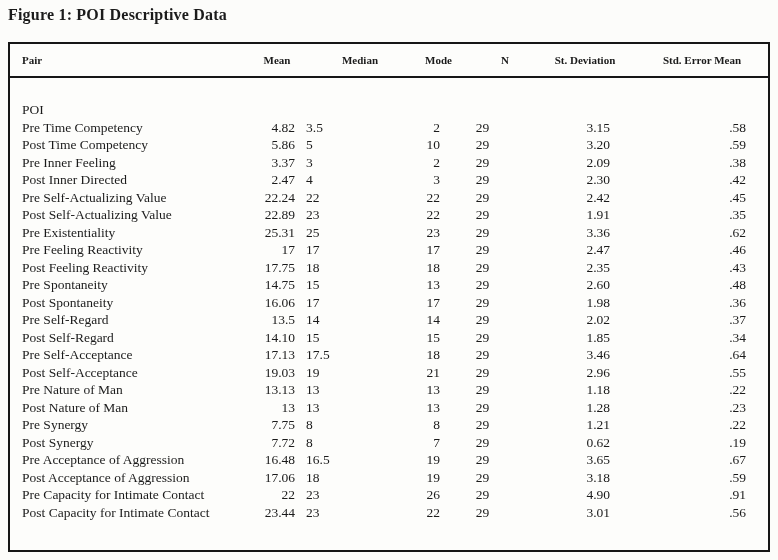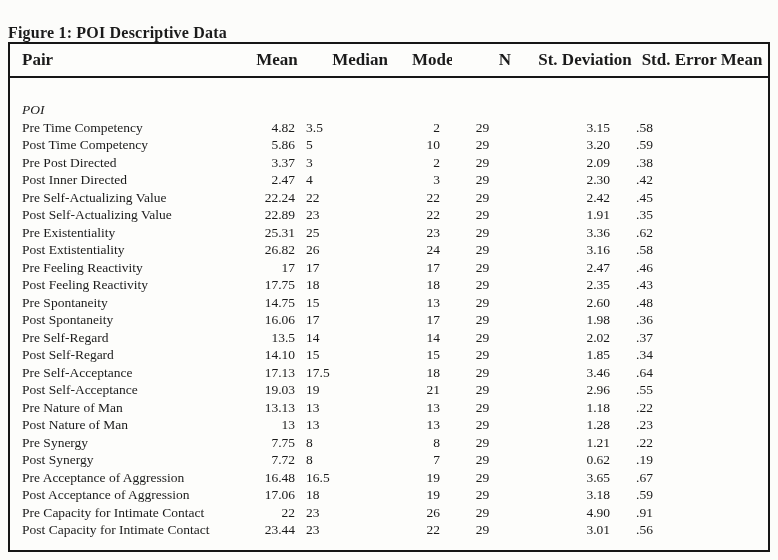--- a/index.html
+++ b/index.html
@@ -1,60 +1,60 @@
 <!DOCTYPE html>
 <html><head>
 <meta charset="utf-8">
 <style>
   * { margin:0; padding:0; box-sizing:border-box; }
   html,body { width:778px; height:560px; background:#fcfcfa; }
   body { font-family:"Liberation Serif", "DejaVu Serif", serif; color:#1b1b1b; }
   .page { position:relative; width:778px; height:560px; }
 
   .title {
-    position:absolute; left:8px; top:24px;
+    position:absolute; left:8px; top:6px;
     font-size:16px; font-weight:bold; letter-spacing:0.2px;
   }
 
   .table-frame {
     position:absolute; left:8px; top:42px;
     width:762px; height:510px;
     border:2px solid #161616;
     background:#fdfdfb;
   }
 
   table { width:100%; border-collapse:collapse; table-layout:fixed; }
 
   thead th {
     height:33px;
-    font-size:17px; font-weight:bold;
+    font-size:11px; font-weight:bold;
     text-align:center; vertical-align:middle;
     border-bottom:2px solid #161616;
     white-space:nowrap; overflow:hidden;
   }
   thead th.c0 { text-align:left; padding-left:12px; }
   thead th.h-mean   { padding-left:8px; }
   thead th.h-median { padding-left:26px; }
-  thead th.h-mode   { padding-left:24px; }
+  thead th.h-mode   { padding-left:24px;text-align:right; }
   thead th.h-n      { padding-left:38px; }
   thead th.h-stdev  { padding-left:14px; }
 
   td {
     font-size:13.5px; height:17.5px; line-height:17.5px;
     white-space:nowrap; overflow:hidden; vertical-align:middle;
   }
   tr.spacer-row td { height:24px; }
   td.c0 { text-align:left; padding-left:12px; }
-  td.section { font-style:italic; }
+  td.section { }
   td.c1 { text-align:right; padding-right:11px; }
   td.c2 { text-align:left; padding-right:18px; }
   td.c3 { text-align:right; padding-right:12px; }
   td.c4 { text-align:center; padding-right:7px; }
   td.c5 { text-align:right; padding-right:26px; }
-  td.c6 { padding-right:60px; }
+  td.c6 { text-align:right; padding-right:22px; }
 </style>
 </head>
 <body>
 
 <div class="page">
 
   <div class="title">Figure 1: POI Descriptive Data</div>
 
   <div class="table-frame">
     <table>
@@ -98,21 +98,21 @@
           <tr>
             <td class="c0">Post Time Competency</td>
             <td class="c1">5.86</td>
             <td class="c2">5</td>
             <td class="c3">10</td>
             <td class="c4">29</td>
             <td class="c5">3.20</td>
             <td class="c6">.59</td>
           </tr>
           <tr>
-            <td class="c0">Pre Post Directed</td>
+            <td class="c0">Pre Inner Feeling</td>
             <td class="c1">3.37</td>
             <td class="c2">3</td>
             <td class="c3">2</td>
             <td class="c4">29</td>
             <td class="c5">2.09</td>
             <td class="c6">.38</td>
           </tr>
           <tr>
             <td class="c0">Post Inner Directed</td>
             <td class="c1">2.47</td>
@@ -143,29 +143,20 @@
           <tr>
             <td class="c0">Pre Existentiality</td>
             <td class="c1">25.31</td>
             <td class="c2">25</td>
             <td class="c3">23</td>
             <td class="c4">29</td>
             <td class="c5">3.36</td>
             <td class="c6">.62</td>
           </tr>
           <tr>
-            <td class="c0">Post Extistentiality</td>
-            <td class="c1">26.82</td>
-            <td class="c2">26</td>
-            <td class="c3">24</td>
-            <td class="c4">29</td>
-            <td class="c5">3.16</td>
-            <td class="c6">.58</td>
-          </tr>
-          <tr>
             <td class="c0">Pre Feeling Reactivity</td>
             <td class="c1">17</td>
             <td class="c2">17</td>
             <td class="c3">17</td>
             <td class="c4">29</td>
             <td class="c5">2.47</td>
             <td class="c6">.46</td>
           </tr>
           <tr>
             <td class="c0">Post Feeling Reactivity</td>

